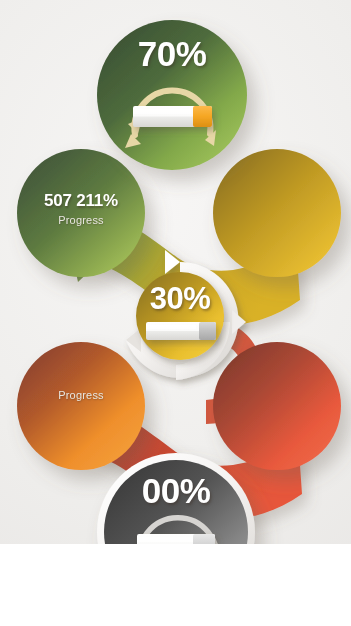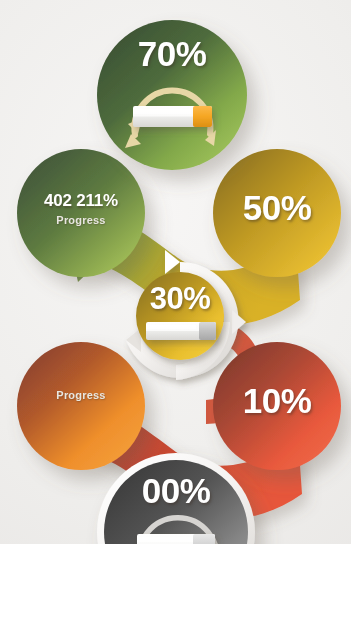--- a/index.html
+++ b/index.html
@@ -44,21 +44,21 @@
     text-shadow: 1.5px 2px 2.5px rgba(60,45,35,0.42);
   }
   .pct-small {
     font-size: 17px;
     font-weight: bold;
     letter-spacing: -0.2px;
     text-shadow: 1px 1.5px 2px rgba(60,45,35,0.40);
   }
   .sub-label {
     font-size: 11px;
-    font-weight: bold;
+    font-weight: normal;
     color: #e8e6e0;
     letter-spacing: 0.2px;
     text-shadow: 0.5px 1px 1.5px rgba(60,45,35,0.35);
     margin-top: 6px;
   }
   
   .overlap-wrap {
     position: relative;
     display: inline-block;
     white-space: nowrap;
@@ -270,38 +270,32 @@
       <rect x="137" y="537" width="56" height="5" fill="#ffffff" opacity="0.78"></rect>
     </g>
   </svg>
 
   <div class="node-label" style="left:122px; top:36px; width:100px;">
     <div class="pct-big">70%</div>
   </div>
 
   <div class="node-label" style="left:21px; top:192px; width:120px;">
     <div class="pct-small overlap-wrap">
-      <span>402 2</span><span>11%</span>
+      <span>507 2</span><span>11%</span>
     </div>
     <div class="sub-label">Progress</div>
   </div>
 
-  <div class="node-label" style="left:227px; top:190px; width:100px;">
-    <div class="pct-big">50%</div>
-  </div>
 
   <div class="node-label" style="left:130px; top:283px; width:100px;">
     <div class="pct-big" style="font-size:31px;">30%</div>
   </div>
 
   <div class="node-label" style="left:21px; top:384px; width:120px;">
     <div class="sub-label">Progress</div>
   </div>
 
-  <div class="node-label" style="left:227px; top:383px; width:100px;">
-    <div class="pct-big">10%</div>
-  </div>
 
   <div class="node-label" style="left:126px; top:473px; width:100px;">
     <div class="pct-big">00%</div>
   </div>
 
 </div>
 
 </body></html>

